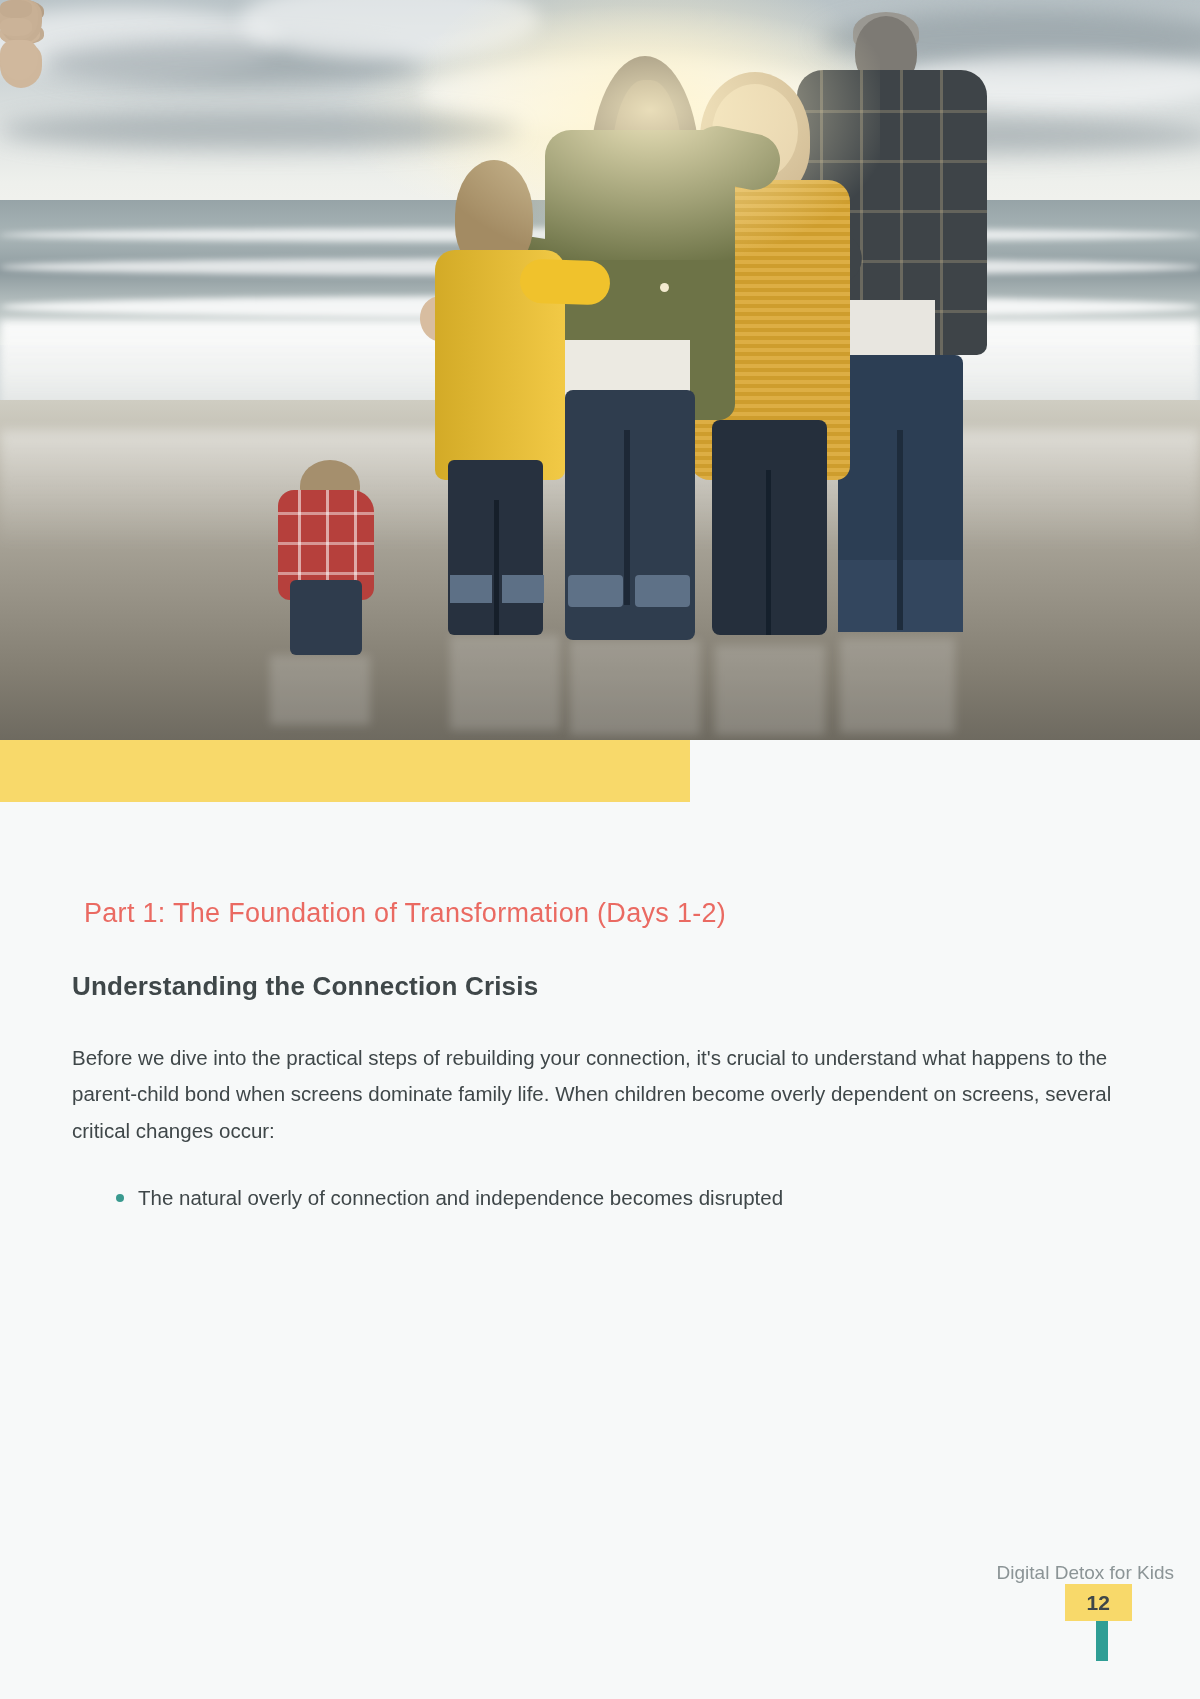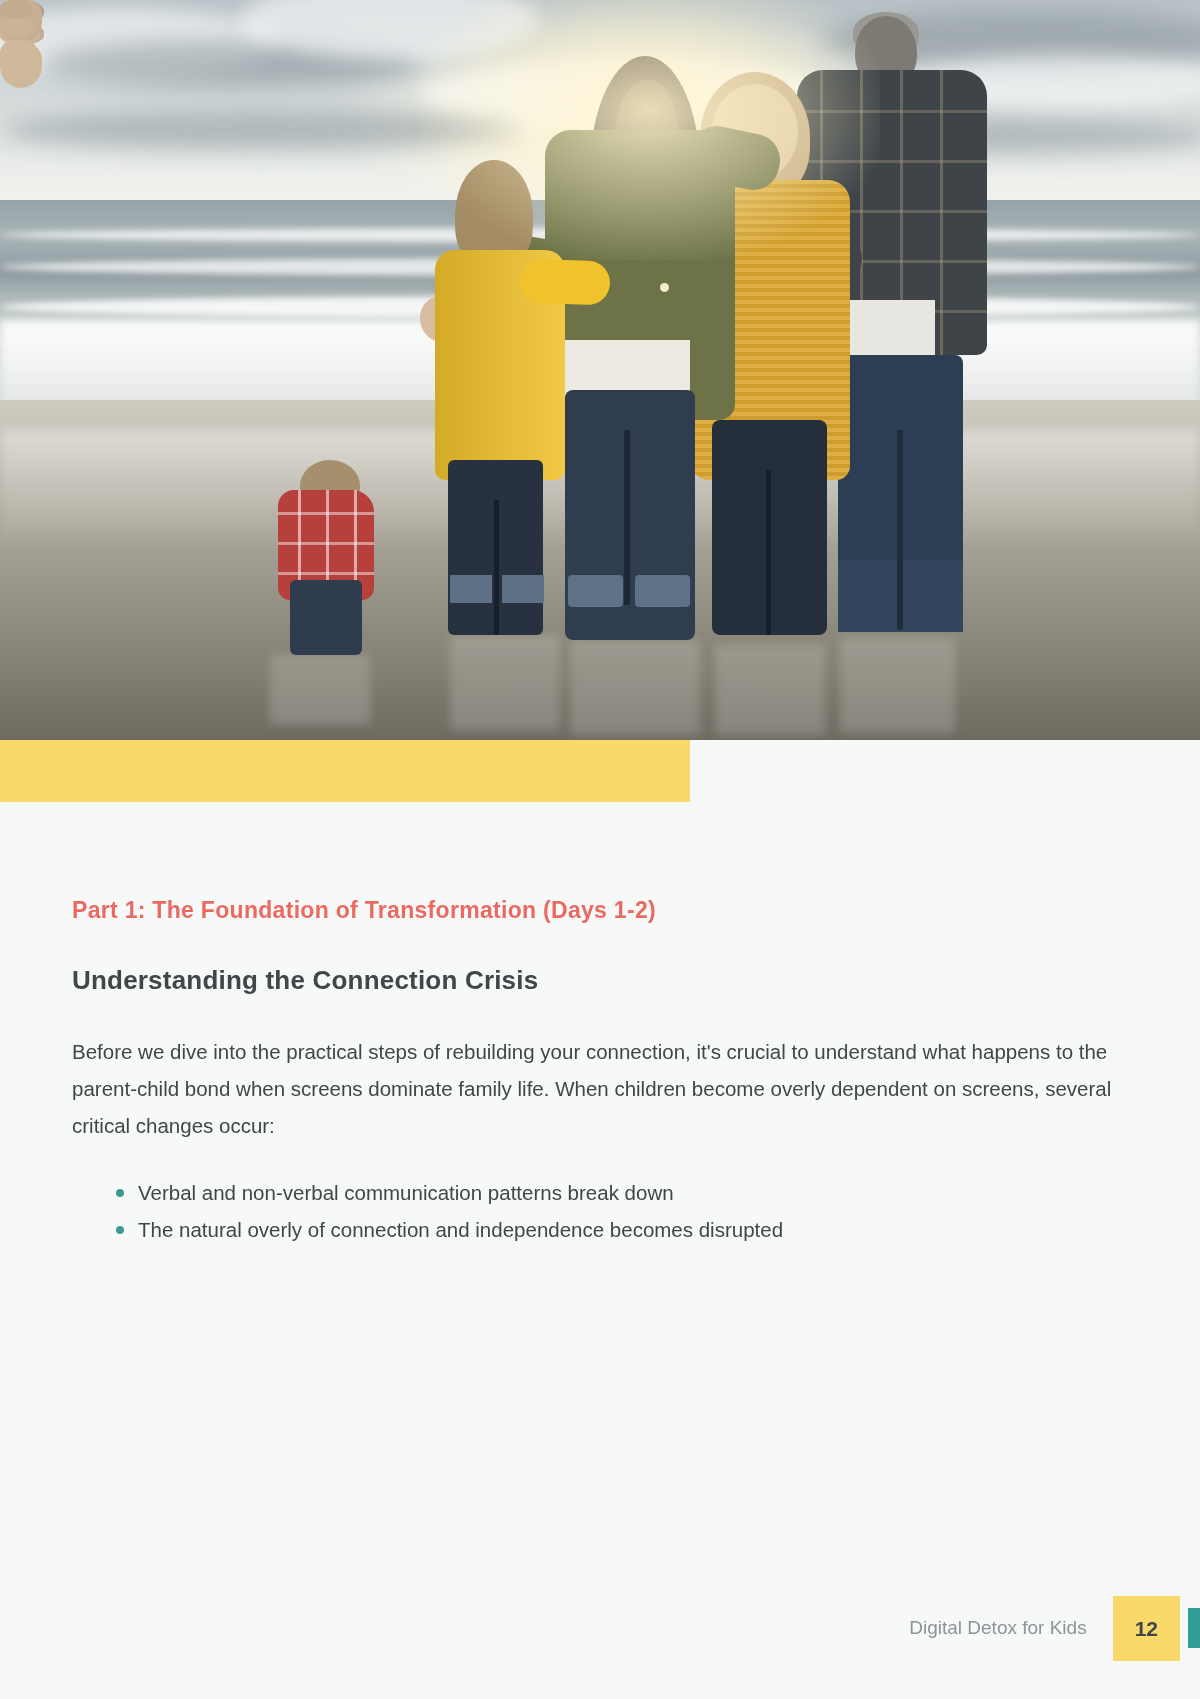--- a/index.html
+++ b/index.html
@@ -192,24 +192,24 @@
   }
   h1.title {
     margin: 0;
     font-size: 48px;
     line-height: 1.22;
     font-weight: bold;
     color: #4c5457;
     letter-spacing: 0.6px;
   }
   h2.subtitle {
-    margin: 32px 0 0 0;
-    font-size: 23px;
+    margin: 32px 0 0 12px;
+    font-size: 27px;
     line-height: 1.28;
-    font-weight: bold;
+    font-weight: normal;
     color: #ea6a62;
     letter-spacing: 0.3px;
   }
   h3.section {
     margin: 40px 0 0 0;
     font-size: 26px;
     font-weight: bold;
     color: #3f4749;
     letter-spacing: 0.2px;
   }
@@ -243,32 +243,33 @@
   }
 
   
   .footer {
     position: absolute;
     right: 0;
     bottom: 38px;
     display: flex;
     align-items: center;
     gap: 0;
+    flex-direction: column;
   }
   .footer-label {
     font-size: 19px;
     color: #8b9496;
     padding-right: 26px;
   }
   .footer-page {
     background: #f8d96a;
     color: #3f4749;
     font-size: 21px;
     font-weight: bold;
-    padding: 21px 22px;
+    padding: 7px 22px;
     line-height: 1.1;
   }
   .footer-tab {
     width: 12px;
     height: 40px;
     background: #2f9e95;
     margin-left: 8px;
     margin-right: 0;
   }
 </style>
@@ -385,21 +386,20 @@
     <div class="hero-glow"></div>
   </div>
 
   <div class="yellow-bar"></div>
 
   <div class="content">
     <h2 class="subtitle">Part 1: The Foundation of Transformation (Days 1-2)</h2>
     <h3 class="section">Understanding the Connection Crisis</h3>
     <p class="body">Before we dive into the practical steps of rebuilding your connection, it's crucial to understand what happens to the parent-child bond when screens dominate family life. When children become overly dependent on screens, several critical changes occur:</p>
     <ul class="bullets">
-      <li>Verbal and non-verbal communication patterns break down</li>
       <li>The natural overly of connection and independence becomes disrupted</li>
     </ul>
   </div>
 
   <div class="footer">
     <span class="footer-label">Digital Detox for Kids</span>
     <span class="footer-page">12</span>
     <span class="footer-tab"></span>
   </div>
 

